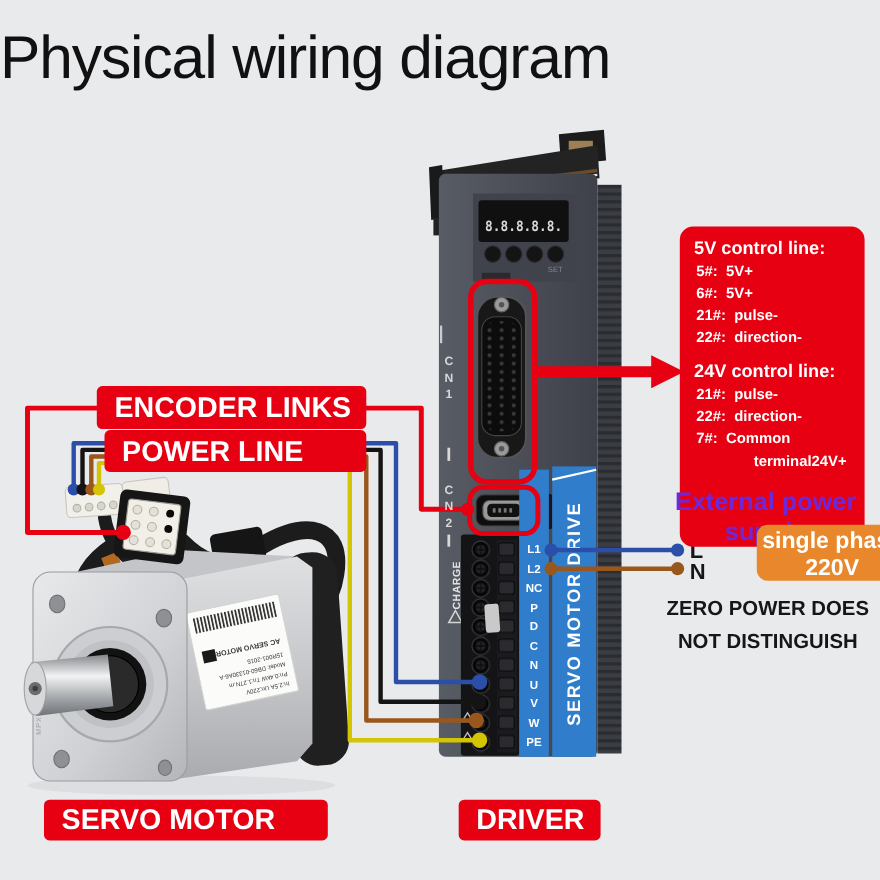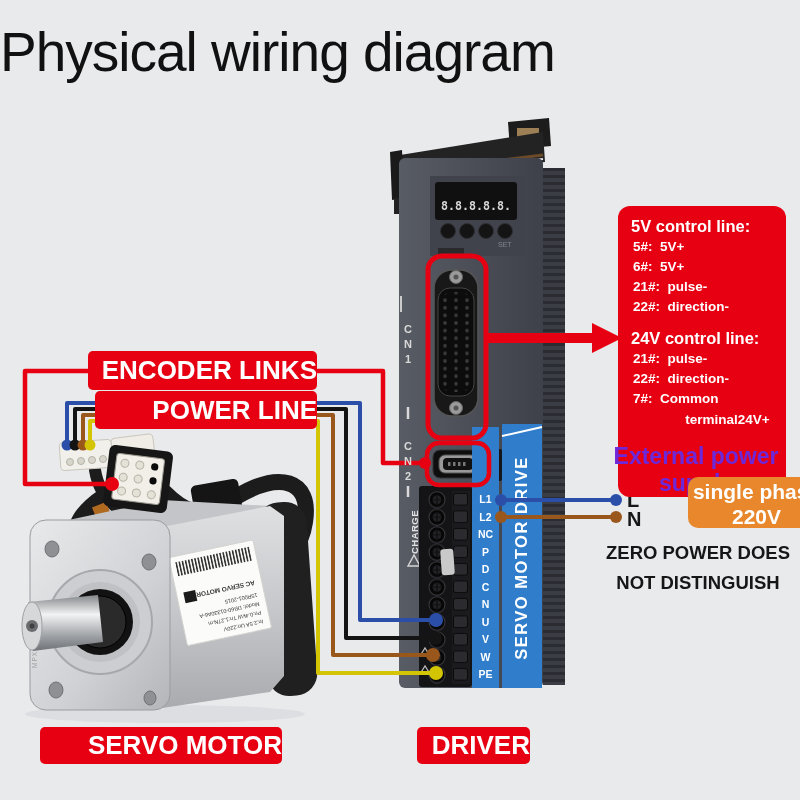--- a/index.html
+++ b/index.html
@@ -1,21 +1,21 @@
 <!DOCTYPE html>
 <html><head>
 <meta charset="utf-8">
 <style>
   html,body{margin:0;padding:0;background:#e9eaec;}
   #stage{position:relative;width:800px;height:800px;background:#e9eaec;overflow:hidden;
          font-family:"Liberation Sans",sans-serif;}
   .abs{position:absolute;}
   #title{top:20px;left:0;right:0;text-align:left;font-size:55px;font-weight:normal;
          letter-spacing:-1px;color:#111;}
-  .redbox{background:#e60012;color:#fff;font-weight:bold;text-align:right;border-radius:5px;}
+  .redbox{background:#e60012;color:#fff;font-weight:bold;text-align:left;border-radius:5px;padding-left:16px;}
   .callout{font-size:26px;line-height:38px;}
   #encoder-links-box{left:88px;top:351px;width:229px;height:39px;}
   #power-line-box{left:95px;top:391px;width:222px;height:38px;line-height:38px;}
   #servo-motor-box{left:40px;top:727px;width:242px;height:37px;line-height:37px;}
   #driver-box{left:417px;top:727px;width:113px;height:37px;line-height:37px;}
   #info-box{left:618px;top:206px;width:168px;height:291px;border-radius:12px;background:#e60012;
             color:#fff;font-weight:bold;box-sizing:border-box;padding:9px 6px 6px 13px;text-align:left;}
   .info-title{font-size:16.5px;line-height:22px;white-space:pre;}
   .info-item{font-size:13.5px;line-height:20px;white-space:pre;padding-left:2px;}
   .info-gap{height:10px;}

